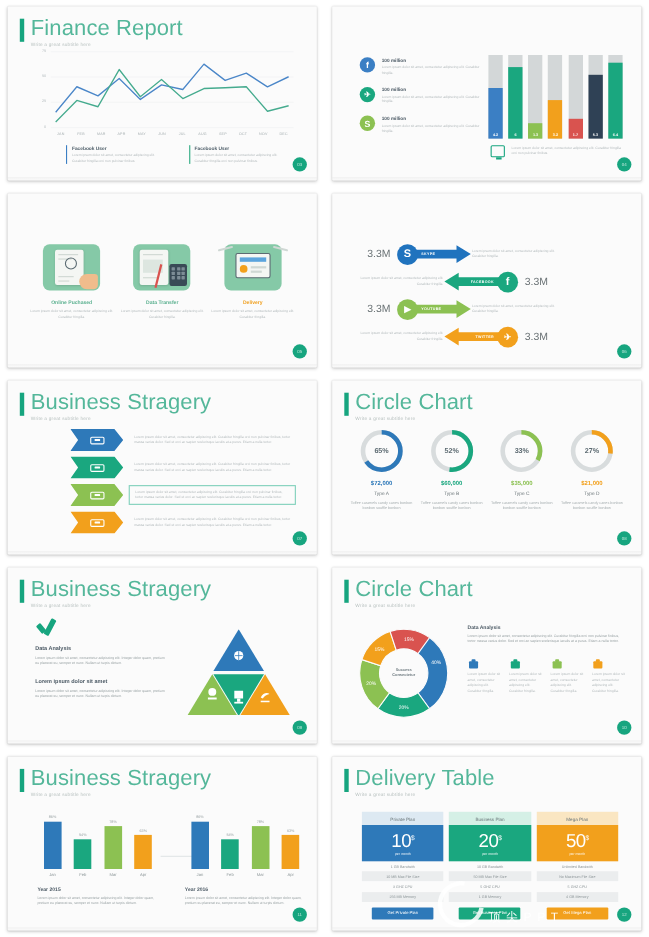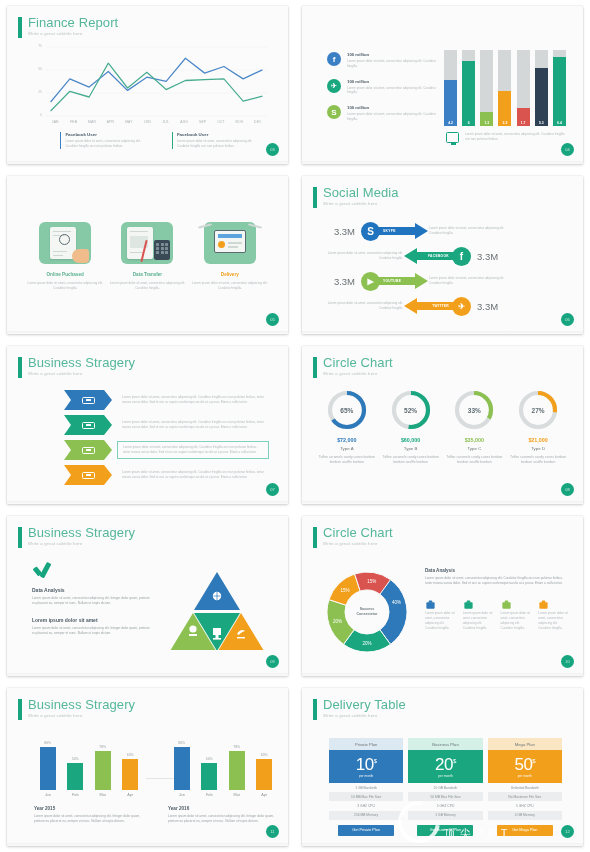--- a/index.html
+++ b/index.html
@@ -25,21 +25,21 @@
     padding: 10px 11px;
   }
   .slide::after{
     content:""; position:absolute; left:0; right:0; bottom:0; height:3px;
     background:linear-gradient(to bottom, rgba(0,0,0,0.04), rgba(0,0,0,0));
   }
   
   .hdr { display: flex; align-items: flex-start; gap: 6px; }
   .hdr-bar { width: 4px; height: 21px; background: #17a57f; flex: 0 0 4px; margin-top: 1px; }
   .hdr-txt { line-height: 1; }
-  .hdr-title { font-size: 13px; color: #54b79a; font-weight: 400; letter-spacing: .1px; white-space: nowrap; }
+  .hdr-title { font-size: 20px; color: #54b79a; font-weight: 400; letter-spacing: .1px; white-space: nowrap; }
   .hdr-sub { font-size: 4.3px; color: #b9c2c0; margin-top: 3px; letter-spacing: .2px; }
   .badge {
     position: absolute; right: 9px; bottom: 8px;
     width: 13px; height: 13px; border-radius: 50%;
     background: #17a57f; color: #bfe8dc;
     font-size: 4px; display: flex; align-items: center; justify-content: center;
   }
   .body { position: absolute; left: 11px; right: 11px; top: 38px; bottom: 8px; }
   .lorem { color: #b4bbbd; font-size: 3.1px; line-height: 1.55; }
   .lorem-d { color: #9aa3a5; font-size: 3.2px; line-height: 1.6; }
@@ -360,27 +360,20 @@
           <div class="lorem">Lorem ipsum dolor sit amet, consectetur adipiscing elit. Curabitur fringilla.</div>
         </div>
       </div>
     </div>
     <div class="badge">05</div>
   </div>
     </div>
 
   <div class="slide-wrap">
       <div class="slide">
-    <div class="hdr">
-      <div class="hdr-bar"></div>
-      <div class="hdr-txt">
-        <div class="hdr-title">Social Media</div>
-        <div class="hdr-sub">Write a great subtitle here</div>
-      </div>
-    </div>
     <div class="body">
       <div class="soc" id="soc-rows">
             <div class="soc-row">
               <div class="soc-num" style="text-align: right;">3.3M</div>
               <div style="position: relative; width: 74px; height: 20px; flex: 0 0 74px;">
                 <svg viewBox="0 0 74 20" style="width:74px;height:20px;position:absolute;left:0;top:0">
                   <path fill="#2073be" d="M18 6 H60 L60 2 L73 10 L60 18 L60 14 H18 Z"></path>
                 </svg>
                 <div class="soc-dot" style="background: rgb(32, 115, 190); top: 0.5px; left: 6px;">S</div>
                 <div class="soc-label" style="top: 8px; left: 28px;">SKYPE</div>

